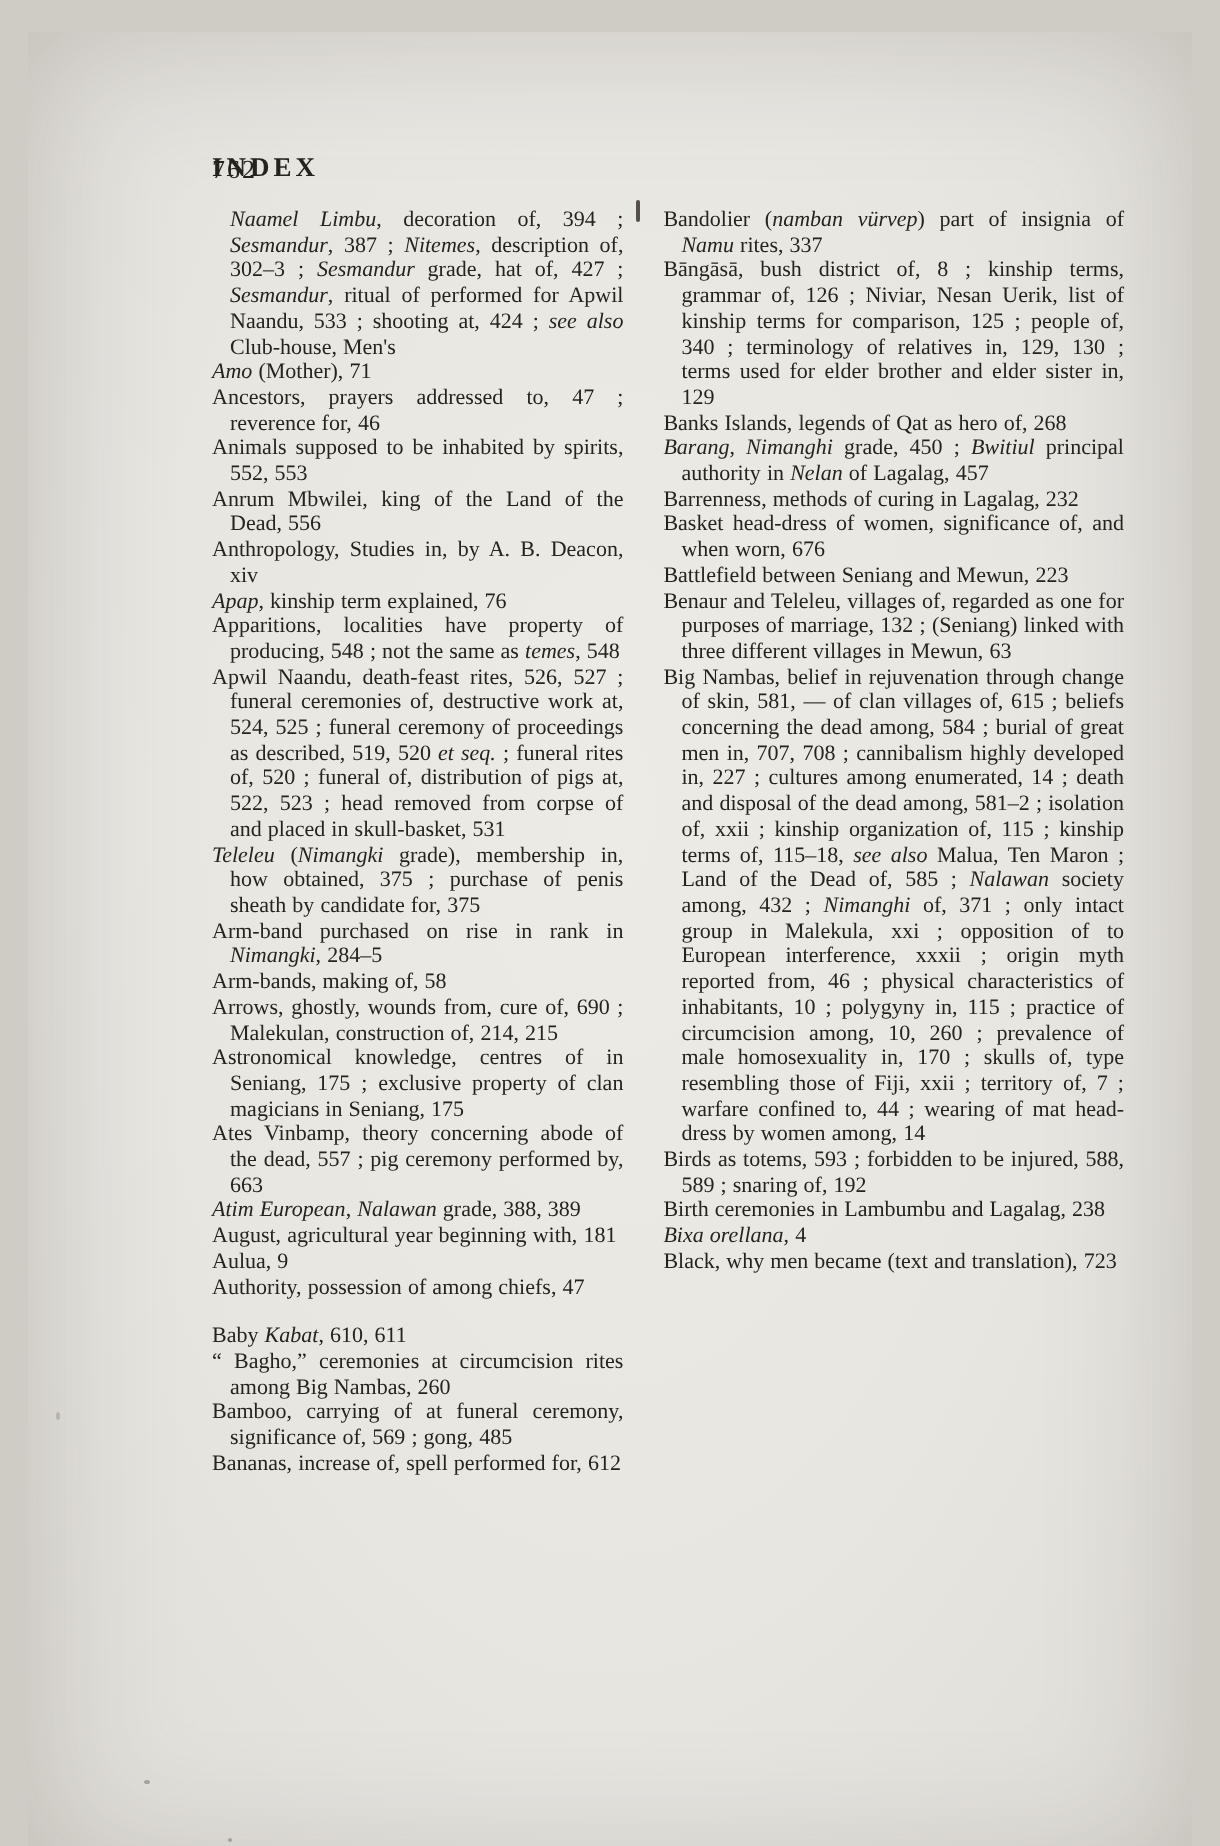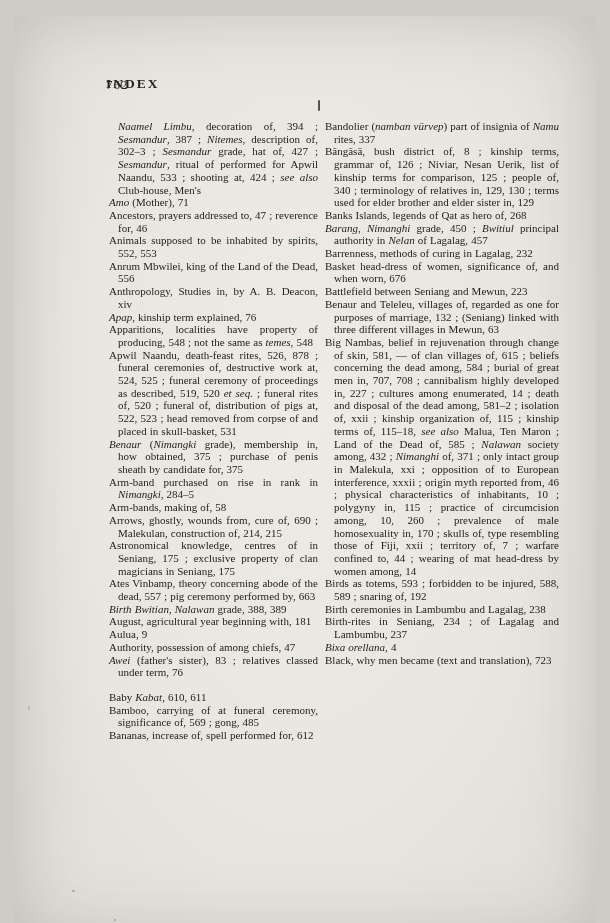--- a/index.html
+++ b/index.html
@@ -11,21 +11,21 @@
     box-shadow: inset 0 0 70px rgba(110,104,94,0.28);
     font-family:"Liberation Serif", serif;
     color:#26231f;
     overflow:hidden;
     text-decoration:underline;
   }
   .header { position:absolute; top:60px; left:92px; width:456px; height:18px; }
   .page-num { position:absolute; left:0; top:1px; font-size:13px; letter-spacing:1px; }
   .page-title { position:absolute; left:0; right:0; top:0; text-align:left;
     font-size:13.5px; font-weight:bold; letter-spacing:2px; }
-  .columns { position:absolute; top:104px; left:92px; width:456px; display:flex; gap:7px;justify-content:center; }
+  .columns { position:absolute; top:88px; left:92px; width:456px; display:flex; gap:20px;justify-content:center; }
   .col { }
   .col-left { width:209px; }
   .col-right { width:234px; }
   .group + .group { margin-top:12px; }
   .entry {
     font-size:11px; line-height:12.7px;
     text-align:justify;
     text-indent:-9px; padding-left:9px;
     word-spacing:0.3px;
   }
@@ -57,53 +57,52 @@
     <div class="col col-left" id="col-left">
         <div class="group">
           <div class="entry cont"><i>Naamel Limbu</i><span>, decoration of, 394 ; </span><i>Sesmandur</i><span>, 387 ; </span><i>Nitemes</i><span>, description of, 302–3 ; </span><i>Sesmandur</i><span> grade, hat of, 427 ; </span><i>Sesmandur</i><span>, ritual of performed for Apwil Naandu, 533 ; shooting at, 424 ; </span><i>see also</i><span> Club-house, Men's</span></div>
           <div class="entry"><i>Amo</i><span> (Mother), 71</span></div>
           <div class="entry"><span>Ancestors, prayers addressed to, 47 ; reverence for, 46</span></div>
           <div class="entry"><span>Animals supposed to be inhabited by spirits, 552, 553</span></div>
           <div class="entry"><span>Anrum Mbwilei, king of the Land of the Dead, 556</span></div>
           <div class="entry"><span>Anthropology, Studies in, by A. B. Deacon, xiv</span></div>
           <div class="entry"><i>Apap</i><span>, kinship term explained, 76</span></div>
           <div class="entry"><span>Apparitions, localities have property of producing, 548 ; not the same as </span><i>temes</i><span>, 548</span></div>
-          <div class="entry"><span>Apwil Naandu, death-feast rites, 526, 878 ; funeral ceremonies of, destructive work at, 524, 525 ; funeral ceremony of proceedings as described, 519, 520 </span><i>et seq.</i><span> ; funeral rites of, 520 ; funeral of, distribution of pigs at, 522, 523 ; head removed from corpse of and placed in skull-basket, 531</span></div>
-          <div class="entry"><i>Benaur</i><span> (</span><i>Nimangki</i><span> grade), membership in, how obtained, 375 ; purchase of penis sheath by candidate for, 375</span></div>
+          <div class="entry"><span>Apwil Naandu, death-feast rites, 526, 527 ; funeral ceremonies of, destructive work at, 524, 525 ; funeral ceremony of proceedings as described, 519, 520 </span><i>et seq.</i><span> ; funeral rites of, 520 ; funeral of, distribution of pigs at, 522, 523 ; head removed from corpse of and placed in skull-basket, 531</span></div>
+          <div class="entry"><i>Teleleu</i><span> (</span><i>Nimangki</i><span> grade), membership in, how obtained, 375 ; purchase of penis sheath by candidate for, 375</span></div>
           <div class="entry"><span>Arm-band purchased on rise in rank in </span><i>Nimangki</i><span>, 284–5</span></div>
           <div class="entry"><span>Arm-bands, making of, 58</span></div>
           <div class="entry"><span>Arrows, ghostly, wounds from, cure of, 690 ; Malekulan, construction of, 214, 215</span></div>
           <div class="entry"><span>Astronomical knowledge, centres of in Seniang, 175 ; exclusive property of clan magicians in Seniang, 175</span></div>
           <div class="entry"><span>Ates Vinbamp, theory concerning abode of the dead, 557 ; pig ceremony performed by, 663</span></div>
-          <div class="entry"><i>Birth Bwitian</i><span>, </span><i>Nalawan</i><span> grade, 388, 389</span></div>
+          <div class="entry"><i>Atim European</i><span>, </span><i>Nalawan</i><span> grade, 388, 389</span></div>
           <div class="entry"><span>August, agricultural year beginning with, 181</span></div>
           <div class="entry"><span>Aulua, 9</span></div>
           <div class="entry"><span>Authority, possession of among chiefs, 47</span></div>
-          <div class="entry"><i>Awei</i><span> (father's sister), 83 ; relatives classed under term, 76</span></div>
         </div>
         <div class="group">
           <div class="entry"><span>Baby </span><i>Kabat</i><span>, 610, 611</span></div>
+          <div class="entry"><span>“ Bagho,” ceremonies at circumcision rites among Big Nambas, 260</span></div>
           <div class="entry"><span>Bamboo, carrying of at funeral ceremony, significance of, 569 ; gong, 485</span></div>
           <div class="entry"><span>Bananas, increase of, spell performed for, 612</span></div>
         </div>
       </div>
     <div class="col col-right" id="col-right">
         <div class="group">
           <div class="entry"><span>Bandolier (</span><i>namban vürvep</i><span>) part of insignia of </span><i>Namu</i><span> rites, 337</span></div>
           <div class="entry"><span>Bāngāsā, bush district of, 8 ; kinship terms, grammar of, 126 ; Niviar, Nesan Uerik, list of kinship terms for comparison, 125 ; people of, 340 ; terminology of relatives in, 129, 130 ; terms used for elder brother and elder sister in, 129</span></div>
           <div class="entry"><span>Banks Islands, legends of Qat as hero of, 268</span></div>
           <div class="entry"><i>Barang</i><span>, </span><i>Nimanghi</i><span> grade, 450 ; </span><i>Bwitiul</i><span> principal authority in </span><i>Nelan</i><span> of Lagalag, 457</span></div>
           <div class="entry"><span>Barrenness, methods of curing in Lagalag, 232</span></div>
           <div class="entry"><span>Basket head-dress of women, significance of, and when worn, 676</span></div>
           <div class="entry"><span>Battlefield between Seniang and Mewun, 223</span></div>
           <div class="entry"><span>Benaur and Teleleu, villages of, regarded as one for purposes of marriage, 132 ; (Seniang) linked with three different villages in Mewun, 63</span></div>
           <div class="entry"><span>Big Nambas, belief in rejuvenation through change of skin, 581, — of clan villages of, 615 ; beliefs concerning the dead among, 584 ; burial of great men in, 707, 708 ; cannibalism highly developed in, 227 ; cultures among enumerated, 14 ; death and disposal of the dead among, 581–2 ; isolation of, xxii ; kinship organization of, 115 ; kinship terms of, 115–18, </span><i>see also</i><span> Malua, Ten Maron ; Land of the Dead of, 585 ; </span><i>Nalawan</i><span> society among, 432 ; </span><i>Nimanghi</i><span> of, 371 ; only intact group in Malekula, xxi ; opposition of to European interference, xxxii ; origin myth reported from, 46 ; physical characteristics of inhabitants, 10 ; polygyny in, 115 ; practice of circumcision among, 10, 260 ; prevalence of male homosexuality in, 170 ; skulls of, type resembling those of Fiji, xxii ; territory of, 7 ; warfare confined to, 44 ; wearing of mat head-dress by women among, 14</span></div>
           <div class="entry"><span>Birds as totems, 593 ; forbidden to be injured, 588, 589 ; snaring of, 192</span></div>
           <div class="entry"><span>Birth ceremonies in Lambumbu and Lagalag, 238</span></div>
-          <div class="entry"><span>Birth-rites in Seniang, 234 ; of Lagalag and Lambumbu, 237</span></div>
           <div class="entry"><i>Bixa orellana</i><span>, 4</span></div>
           <div class="entry"><span>Black, why men became (text and translation), 723</span></div>
         </div>
       </div>
   </div>
 
   <div class="col-tick"></div>
   <div class="edge-line"></div>
   <div class="speckle s1"></div>
   <div class="speckle s2"></div>

